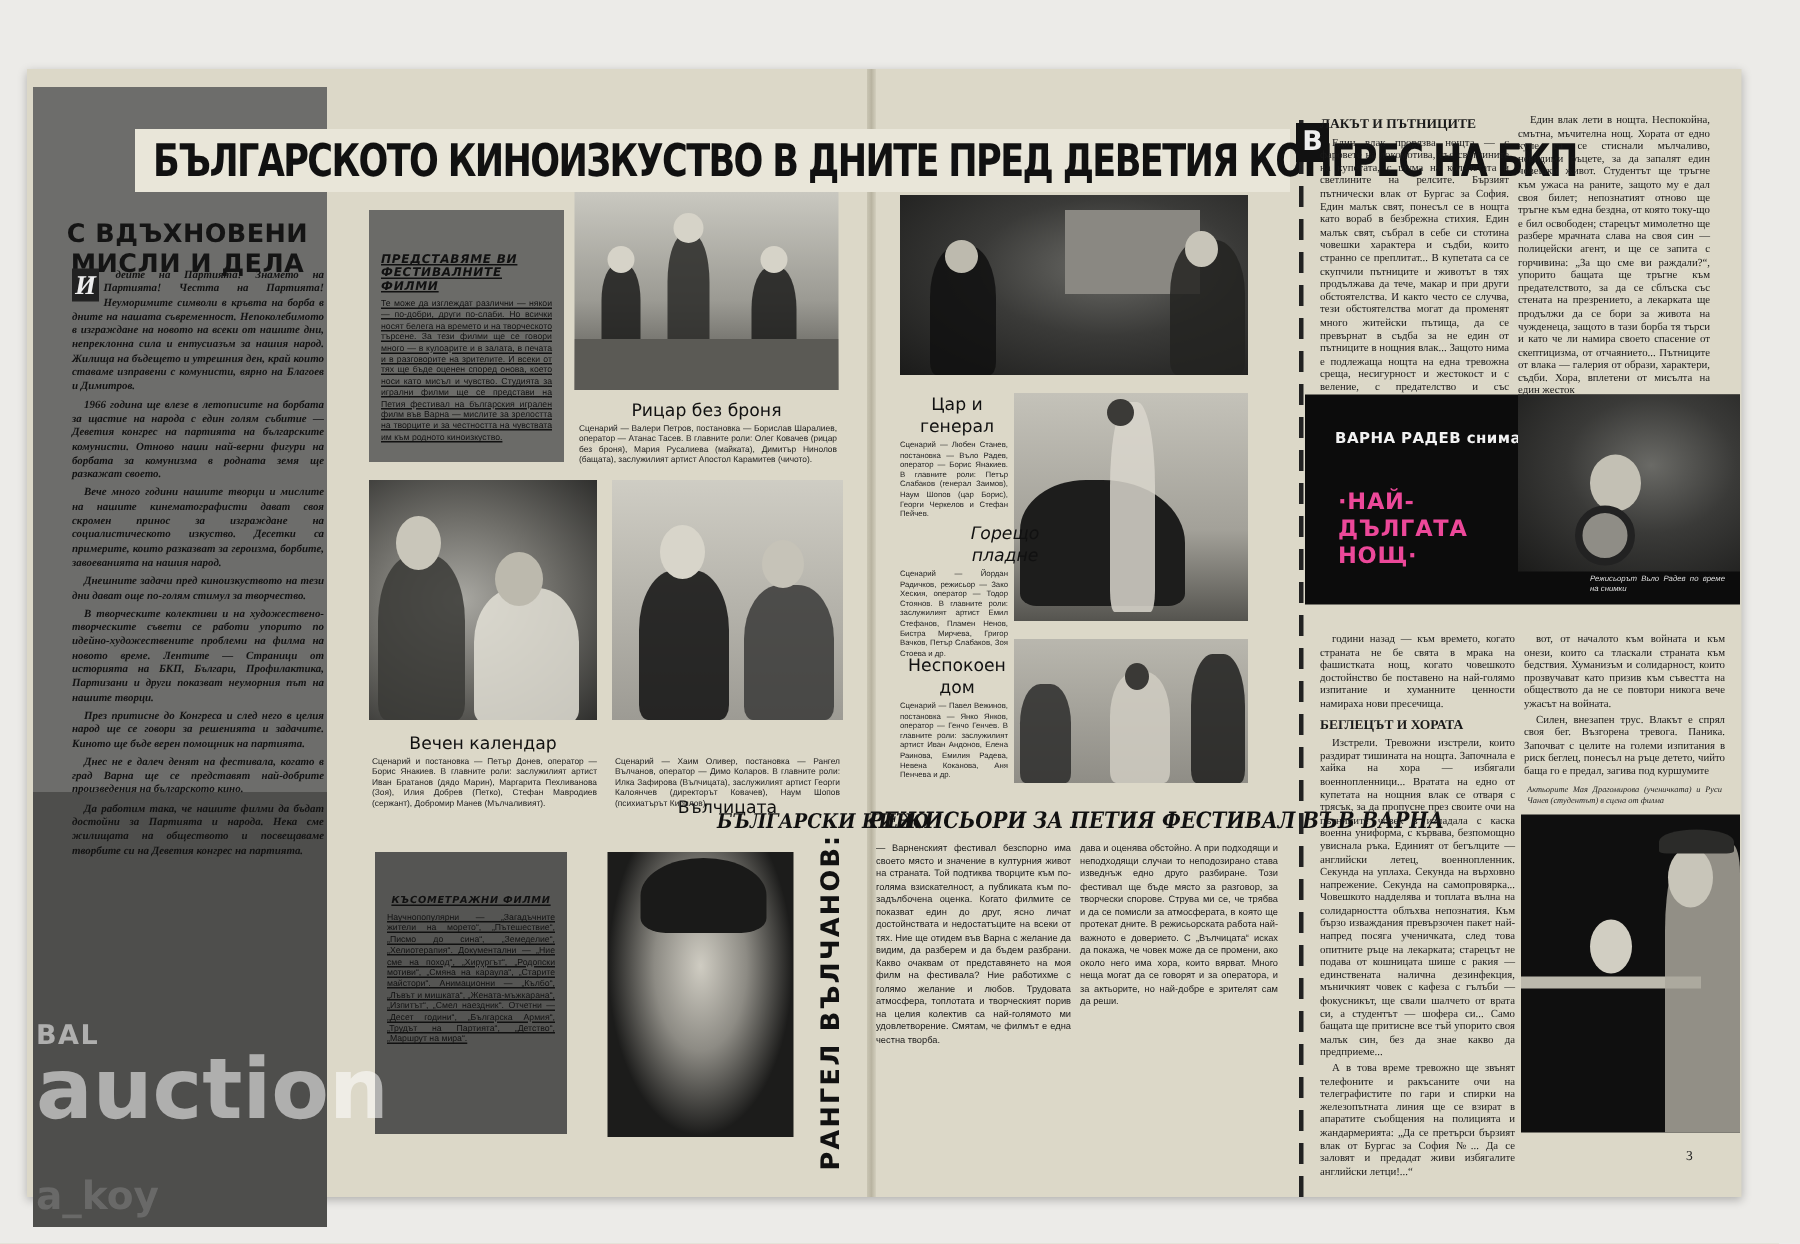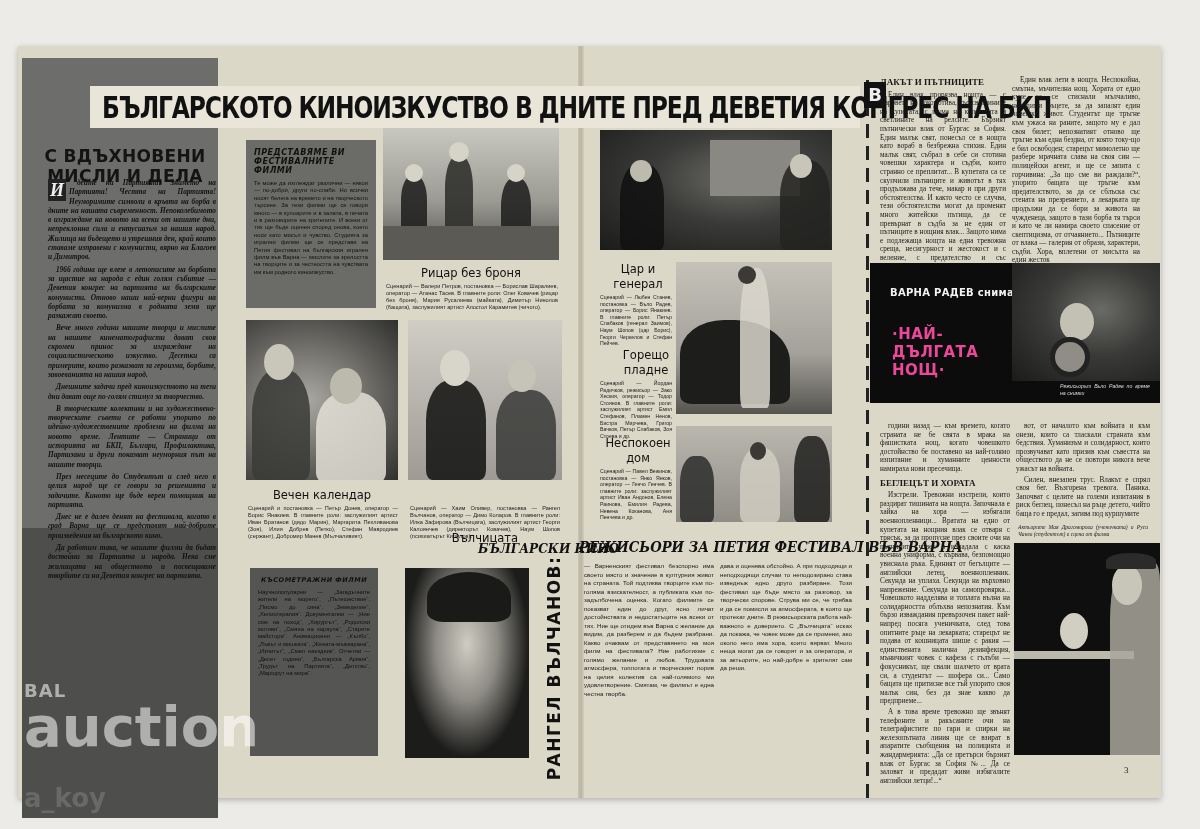--- a/index.html
+++ b/index.html
@@ -13,21 +13,21 @@
   .left-band .lower { position: absolute; left: 0; top: 470px; width: 196px; height: 290px; background: #4e4e4c; }
 
   .headline { position: absolute; left: 90px; top: 86px; width: 770px; height: 42px; background: #e9e6d9; display: flex; align-items: center; padding-left: 12px; }
   .headline span { font-family: "DejaVu Sans", sans-serif; font-weight: bold; font-size: 30px; letter-spacing: -1.4px; color: #111; transform: scaleX(0.78); transform-origin: left center; white-space: nowrap; }
 
   .sidebar-title { position: absolute; left: 40px; top: 146px; width: 170px; color: #141414; font-family: "DejaVu Sans", sans-serif; font-weight: bold; font-size: 17px; line-height: 20px; text-transform: uppercase; letter-spacing: .3px; text-align: center; }
   .sidebar-text { position: absolute; left: 48px; top: 178px; width: 168px; color: #111; font-family: "Liberation Serif", serif; font-style: italic; font-weight: bold; font-size: 7.3px; line-height: 9.3px; text-align: justify; }
   .sidebar-text .dropcap { float: left; width: 18px; height: 22px; background: #222; color: #eee; font-size: 18px; text-align: center; line-height: 22px; margin: 1px 3px 0 0; font-style: italic; }
   .sidebar-text p { margin-bottom: 3px; text-indent: 8px; }
 
-  .grey-box { position: absolute; background: #5e5e5c; color: #111; padding: 8px 8px; }
+  .grey-box { position: absolute; background: #5e5e5c; color: #111; padding: 28px 8px; text-decoration: underline; }
   .grey-box h4 { font-family: "DejaVu Sans", sans-serif; font-size: 8px; font-weight: bold; font-style: italic; letter-spacing: .5px; margin-bottom: 5px; text-transform: uppercase; }
   .grey-box .txt { font-family: "Liberation Sans", sans-serif; font-size: 5.8px; line-height: 7.4px; text-align: justify; color: #111; }
 
   .photo { position: absolute; overflow: hidden; }
   .ph-dark { background: radial-gradient(ellipse at 60% 40%, #6a6a66 0%, #3a3a38 45%, #1b1b1a 100%); }
   .ph-mid { background: radial-gradient(ellipse at 40% 50%, #a9a8a2 0%, #6d6c67 50%, #2f2f2d 100%); }
   .ph-light { background: linear-gradient(180deg, #c9c8c0 0%, #9b9a93 55%, #4d4c48 100%); }
   .figure { position: absolute; border-radius: 40% 40% 10% 10%; background: #1c1c1b; opacity: .85; }
   .face { position: absolute; border-radius: 50%; background: #d6d3c8; }
 
@@ -73,21 +73,21 @@
 </div>
 
 <div class="sidebar-title">С ВДЪХНОВЕНИ МИСЛИ И ДЕЛА</div>
 <div class="sidebar-text">
   <span class="dropcap">И</span>
   <p>дейте на Партията! Знамето на Партията! Честта на Партията! Неуморимите символи в кръвта на борба в дните на нашата съвременност. Непоколебимото в изграждане на новото на всеки от нашите дни, непреклонна сила и ентусиазъм за нашия народ. Жилища на бъдещето и утрешния ден, край които ставаме изправени с комунисти, вярно на Благоев и Димитров.</p>
   <p>1966 година ще влезе в летописите на борбата за щастие на народа с един голям събитие — Деветия конгрес на партията на българските комунисти. Отново наши най-верни фигури на борбата за комунизма в родната земя ще разкажат своето.</p>
   <p>Вече много години нашите творци и мислите на нашите кинематографисти дават своя скромен принос за изграждане на социалистическото изкуство. Десетки са примерите, които разказват за героизма, борбите, завоеванията на нашия народ.</p>
   <p>Днешните задачи пред киноизкуството на тези дни дават още по-голям стимул за творчество.</p>
   <p>В творческите колективи и на художествено-творческите съвети се работи упорито по идейно-художествените проблеми на филма на новото време. Лентите — Страници от историята на БКП, Българи, Профилактика, Партизани и други показват неуморния път на нашите творци.</p>
-  <p>През месеците до Студентът и след него в целия народ ще се говори за решенията и задачите. Киното ще бъде верен помощник на партията.</p>
+  <p>През притисне до Конгреса и след него в целия народ ще се говори за решенията и задачите. Киното ще бъде верен помощник на партията.</p>
   <p>Днес не е далеч денят на фестивала, когато в град Варна ще се представят най-добрите произведения на българското кино.</p>
   <p>Да работим така, че нашите филми да бъдат достойни за Партията и народа. Нека сме жилищата на обществото и посвещаваме творбите си на Деветия конгрес на партията.</p>
 </div>
 
 <div class="grey-box" style="left:246px;top:140px;width:130px;height:168px;background:#6b6b68;">
   <h4>ПРЕДСТАВЯМЕ ВИ ФЕСТИВАЛНИТЕ ФИЛМИ</h4>
   <div class="txt">Те може да изглеждат различни — някои — по-добри, други по-слаби. Но всички носят белега на времето и на творческото търсене. За тези филми ще се говори много — в кулоарите и в залата, в печата и в разговорите на зрителите. И всеки от тях ще бъде оценен според онова, което носи като мисъл и чувство. Студията за игрални филми ще се представи на Петия фестивал на българския игрален филм във Варна — мислите за зрелостта на творците и за честността на чувствата им към родното киноизкуство.</div>
 </div>
 
 <div class="photo ph-light" style="left:383px;top:128px;width:176px;height:132px;">
@@ -149,21 +149,21 @@
 </div>
 <div class="caption-title" style="left:600px;top:262px;width:76px;line-height:15px;">Цар и генерал</div>
 <div class="caption-text" style="left:600px;top:294px;width:72px;font-size:5.2px;line-height:6.6px;">Сценарий — Любен Станев, постановка — Вълo Радев, оператор — Борис Янакиев. В главните роли: Петър Слабаков (генерал Заимов), Наум Шопов (цар Борис), Георги Черкелов и Стефан Пейчев.</div>
 
 <div class="photo ph-light" style="left:676px;top:262px;width:156px;height:152px;background:linear-gradient(180deg,#c4c2b9 0%,#a3a199 60%,#55544f 100%);">
   <div style="position:absolute;left:4px;top:58px;width:110px;height:84px;border-radius:40% 50% 10% 10%;background:#1d1d1c;"></div>
   <div class="figure" style="left:64px;top:6px;width:30px;height:140px;background:#d9d6cc;"></div>
   <div class="face" style="left:62px;top:4px;width:18px;height:18px;background:#3b3a37;"></div>
 </div>
 
-<div class="caption-title" style="left:608px;top:348px;width:76px;line-height:15px;">Горещо пладне</div>
+<div class="caption-title" style="left:632px;top:348px;width:76px;line-height:15px;font-style:italic;">Горещо пладне</div>
 <div class="caption-text" style="left:600px;top:380px;width:72px;font-size:5.2px;line-height:6.6px;">Сценарий — Йордан Радичков, режисьор — Зако Хеския, оператор — Тодор Стоянов. В главните роли: заслужилият артист Емил Стефанов, Пламен Ненов, Бистра Мирчева, Григор Вачков, Петър Слабаков, Зоя Стоева и др.</div>
 
 <div class="caption-title" style="left:600px;top:436px;width:76px;line-height:15px;">Неспокоен дом</div>
 <div class="caption-text" style="left:600px;top:468px;width:72px;font-size:5.2px;line-height:6.6px;">Сценарий — Павел Вежинов, постановка — Янко Янков, оператор — Генчо Генчев. В главните роли: заслужилият артист Иван Андонов, Елена Раинова, Емилия Радева, Невена Коканова, Аня Пенчева и др.</div>
 
 <div class="photo ph-light" style="left:676px;top:426px;width:156px;height:96px;background:linear-gradient(180deg,#b9b7ae,#8f8d86);">
   <div class="figure" style="left:4px;top:30px;width:34px;height:66px;background:#2d2d2b;"></div>
   <div class="figure" style="left:64px;top:22px;width:40px;height:74px;background:#d0cdc2;"></div>
   <div class="face" style="left:74px;top:16px;width:16px;height:18px;background:#3a3936;"></div>
   <div class="figure" style="left:118px;top:10px;width:36px;height:86px;background:#1e1e1d;"></div>

